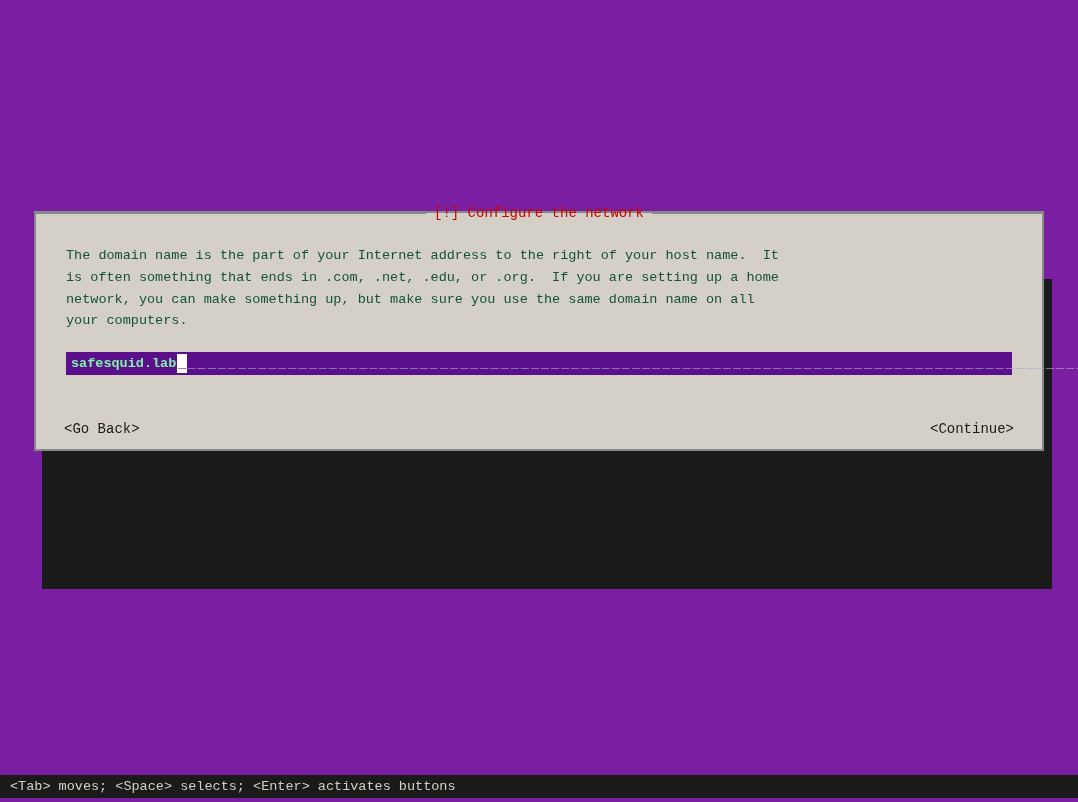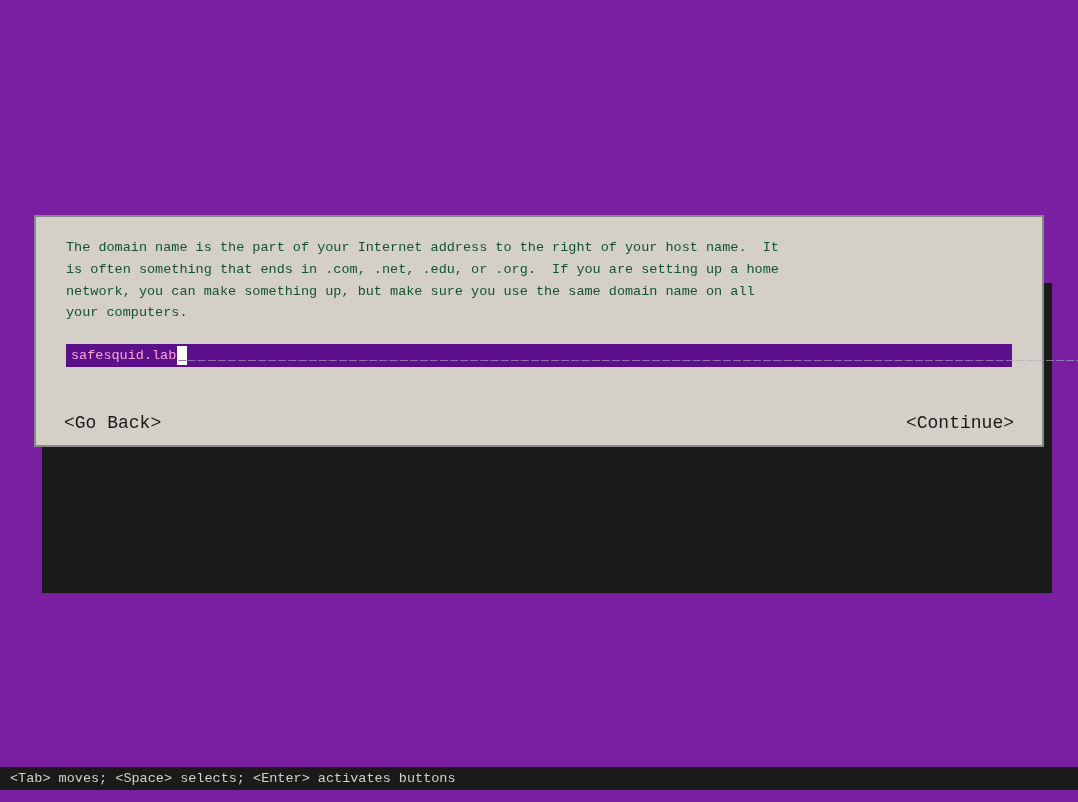--- a/index.html
+++ b/index.html
@@ -94,72 +94,78 @@
       position: relative;
     }
 
     .input-value-display {
       display: flex;
       align-items: center;
     }
 
     .input-text-filled {
       background-color: #5b0f8a;
-      color: #f9a8d4;
+      color: #86efac;
       padding: 2px 1px;
       font-family: 'Courier New', Courier, monospace;
       font-size: 13.5px;
+      font-weight: bold;
     }
 
     .input-underline {
       color: #aaaacc;
       font-family: 'Courier New', Courier, monospace;
       font-size: 13.5px;
       letter-spacing: 2px;
     }
 
     .buttons-row {
       display: flex;
       justify-content: space-between;
       padding: 0 20px;
       margin-bottom: 10px;
     }
 
     .dialog-button {
       color: #1a1a1a;
       font-family: 'Courier New', Courier, monospace;
-      font-size: 18px;
+      font-size: 14px;
       background: transparent;
       border: none;
       cursor: pointer;
       padding: 2px 8px;
     }
 
     .bottom-bar {
       position: absolute;
-      bottom: 12px;
+      bottom: 4px;
       left: 0;
       width: 100%;
       background-color: #1a1a1a;
       color: #d4d0c8;
       font-family: 'Courier New', Courier, monospace;
       font-size: 13.5px;
       padding: 4px 10px;
     }
   </style>
 </head>
 <body>
 
 <div class="screen-container">
 
   <div style="position: relative; margin-top: -80px;">
 
     <div style="position: absolute; top: 8px; left: 8px; width: 1010px; height: 310px; background-color: #1a1a1a; z-index: 0;"></div>
 
     <div class="dialog-box" style="position: relative; z-index: 1;">
+      <div class="dialog-title-bar">
+        <div class="title-line-left"></div>
+        <span class="dialog-title">[!] Configure the network</span>
+        <div class="title-line-right"></div>
+      </div>
 
       <div class="dialog-content">
         <div class="description-text">
           <span style="white-space: pre-wrap;">The domain name is the part of your Internet address to the right of your host name.  It
 is often something that ends in .com, .net, .edu, or .org.  If you are setting up a home
 network, you can make something up, but make sure you use the same domain name on all
 your computers.</span>
         </div>
 
 

